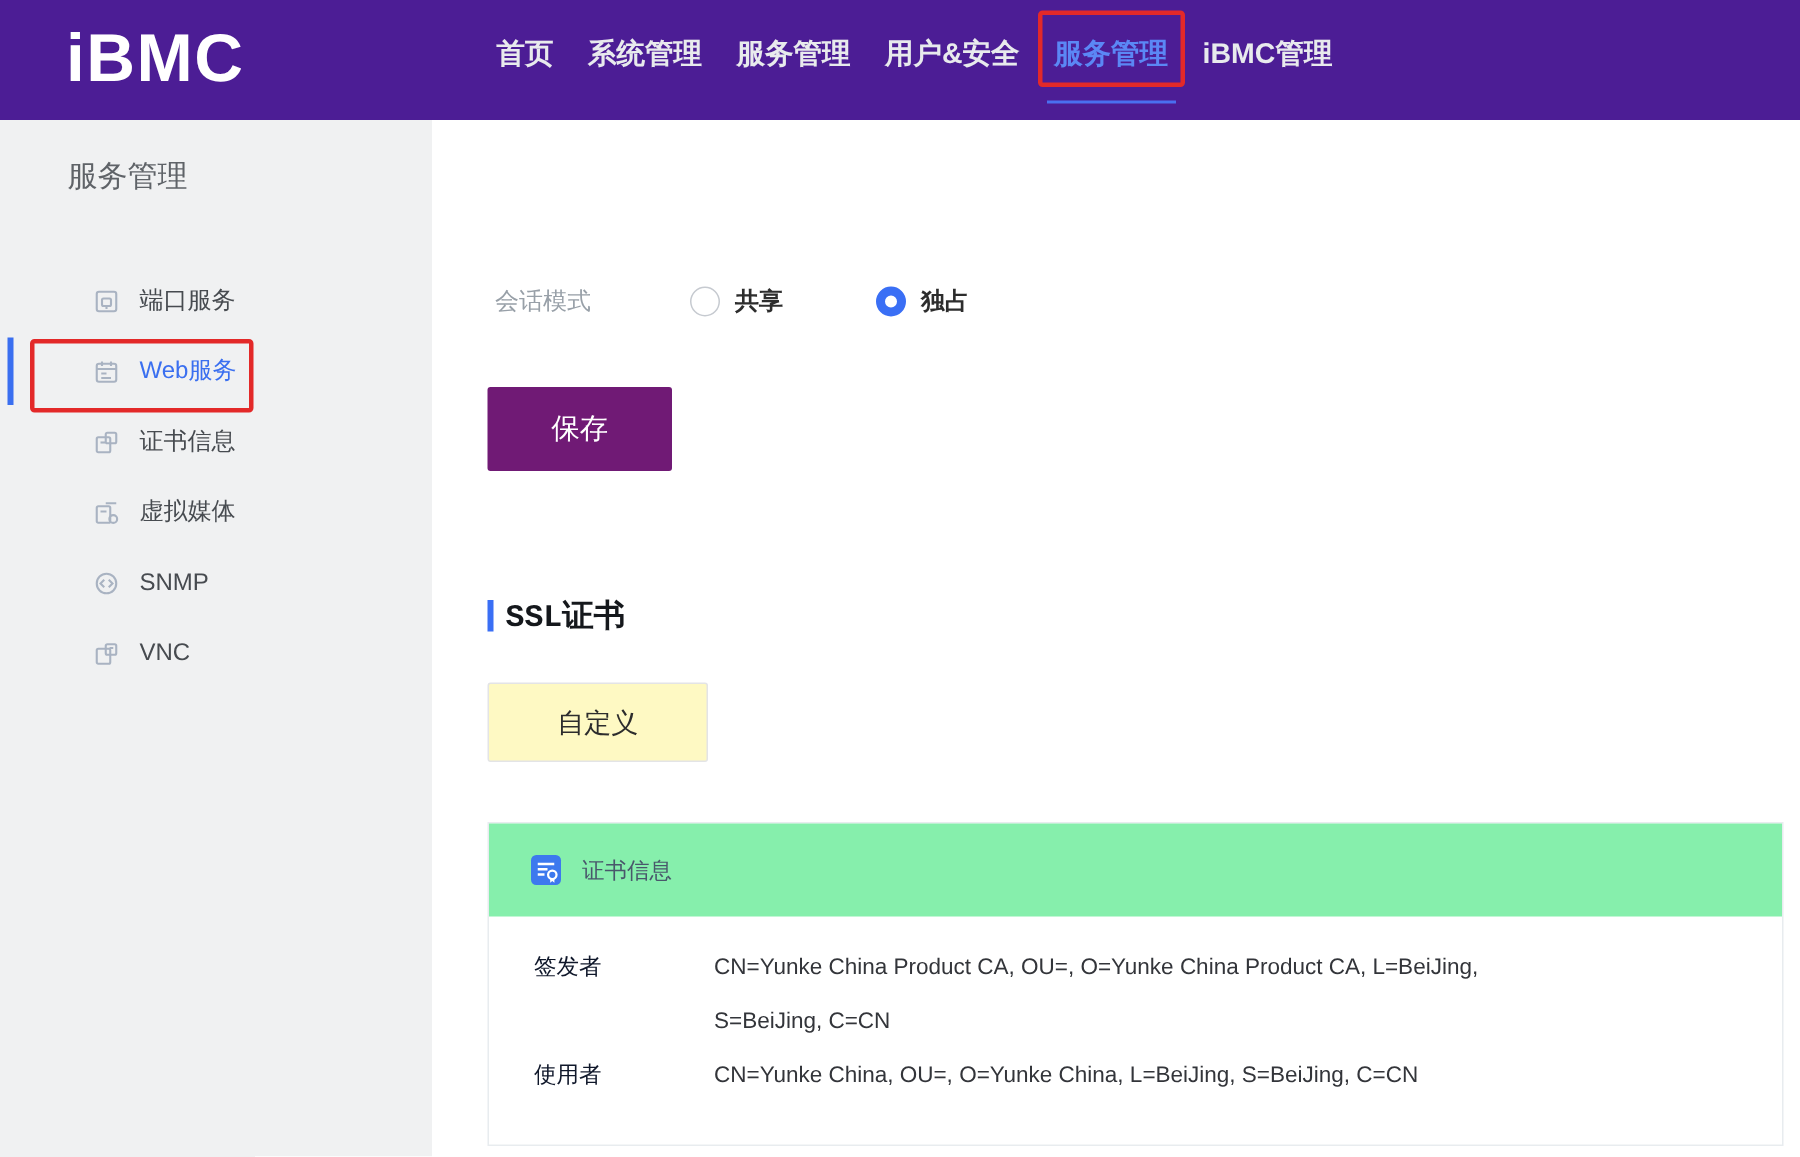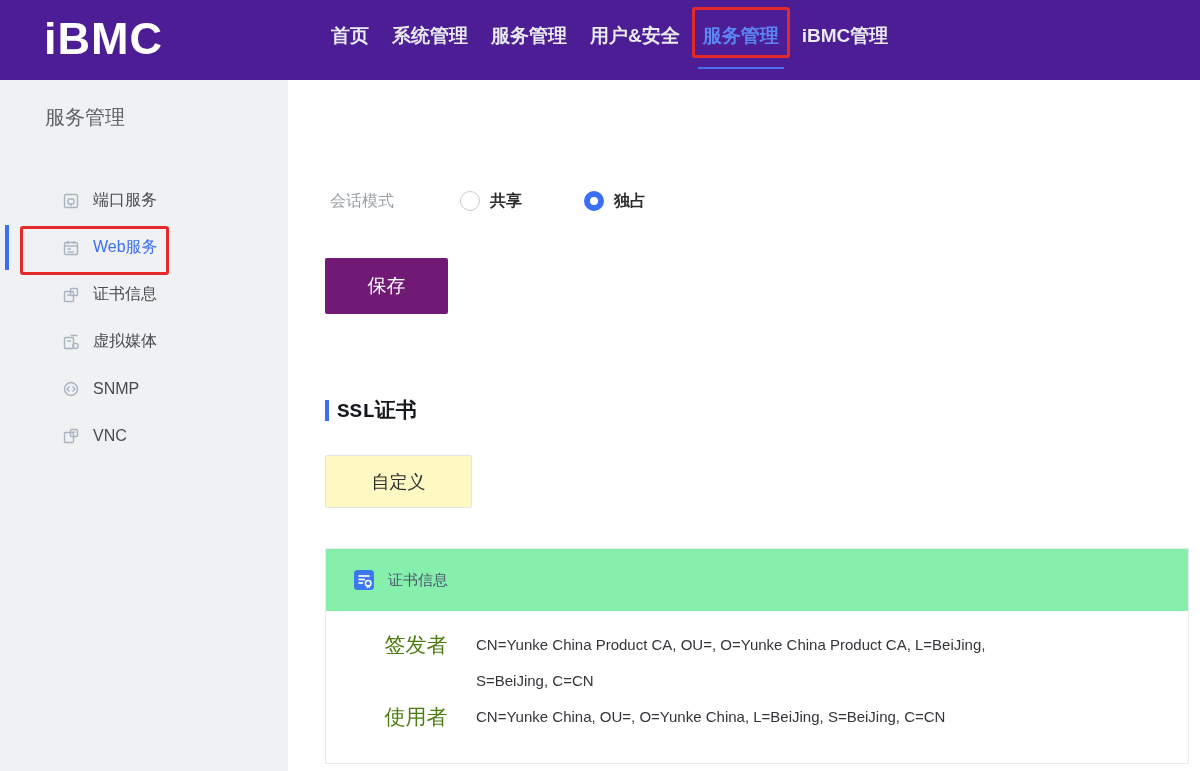--- a/index.html
+++ b/index.html
@@ -58,21 +58,21 @@
   .custom-btn { position:absolute; left:37px; top:375px; width:147px; height:53px; background:#fef9c3;
           border:1px solid #e3e4e6; color:#2d2d2d; font-size:18px; border-radius:2px; cursor:pointer;
           font-family:inherit; }
 
   .cert-panel { position:absolute; left:37px; top:468px; width:864px; border:1px solid #e8ecef; background:#fff; }
   .panel-header { height:62px; background:#86efac; display:flex; align-items:center; padding-left:27px; gap:13px; }
   .panel-title { font-size:15px; color:#49576b; }
   .cert-icon { display:inline-flex; width:22px; height:22px; }
   .panel-body { padding:16px 30px 28px 30px; }
   .cert-row { position:relative; display:flex; align-items:flex-start; }
-  .cert-label { flex:0 0 120px; font-size:21px; color:#4d7c0f; line-height:36px; white-space:nowrap;text-align:center; }
+  .cert-label { flex:0 0 120px; font-size:15px; color:#0f172a; line-height:36px; white-space:nowrap; }
   .cert-value { font-size:15px; font-weight:normal; color:#33353a; line-height:36px; white-space:pre-line; max-width:690px; }
   .cert-row.highlight::after { content:""; position:absolute; left:-12px; top:-2px; width:467px; height:38px;
           border:3px solid #e42a2a; border-radius:3px; pointer-events:none; }
 </style>
 </head>
 <body>
 
 <div class="page">
 
   <header class="topbar">

